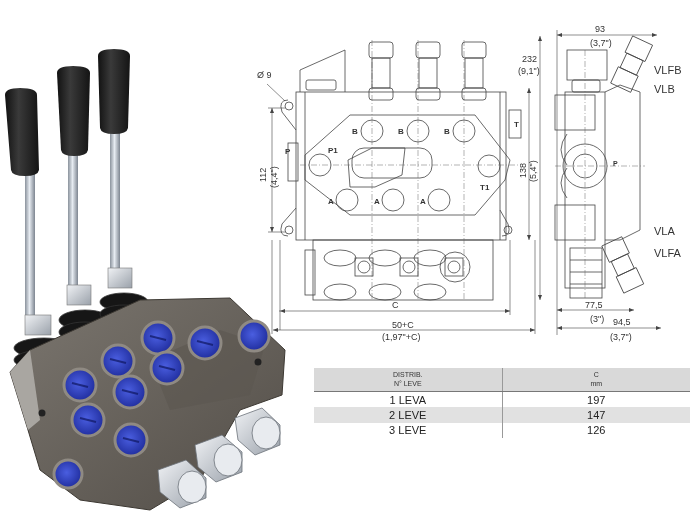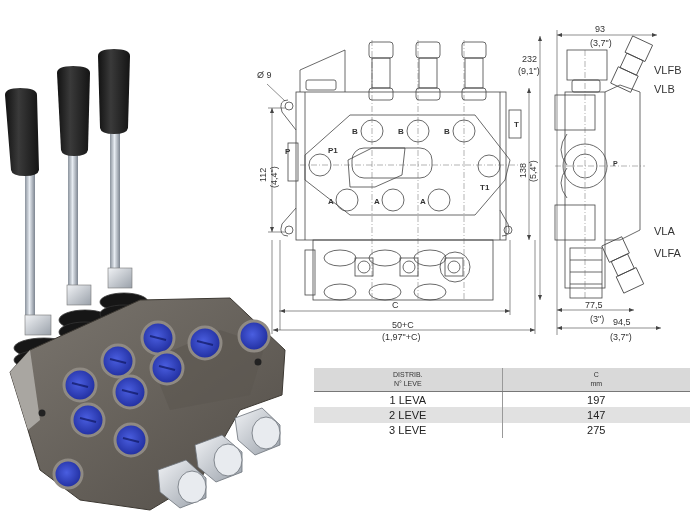--- a/index.html
+++ b/index.html
@@ -317,16 +317,16 @@
     <tr>
       <td class="c1">1 LEVA</td>
       <td>197</td>
     </tr>
     <tr class="alt">
       <td class="c1">2 LEVE</td>
       <td>147</td>
     </tr>
     <tr>
       <td class="c1">3 LEVE</td>
-      <td>275</td>
+      <td>126</td>
     </tr>
   </tbody>
 </table>
 
 </body></html>

